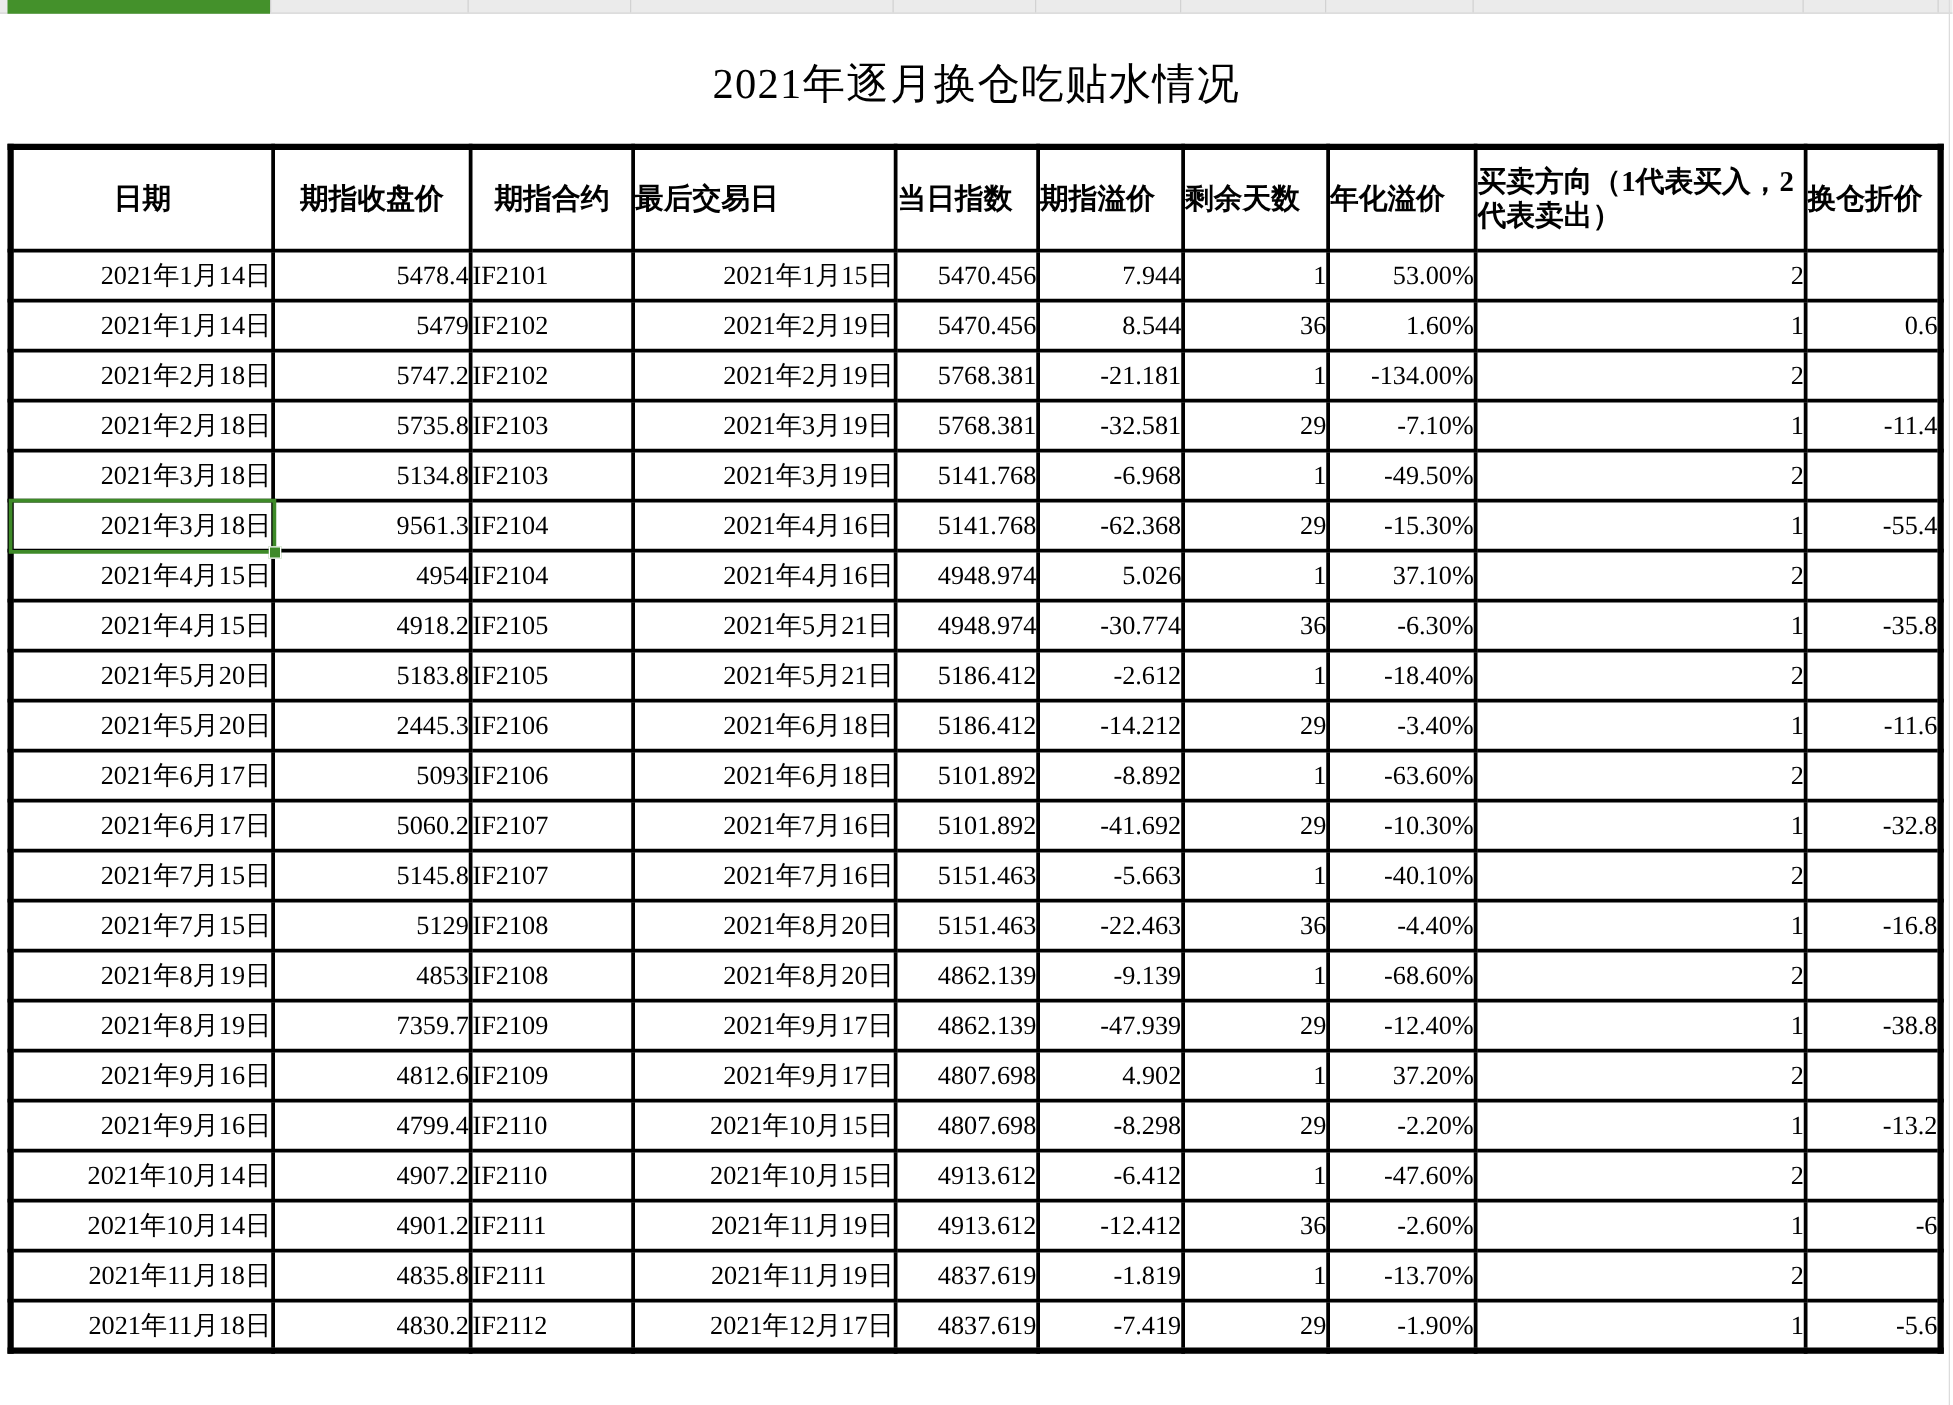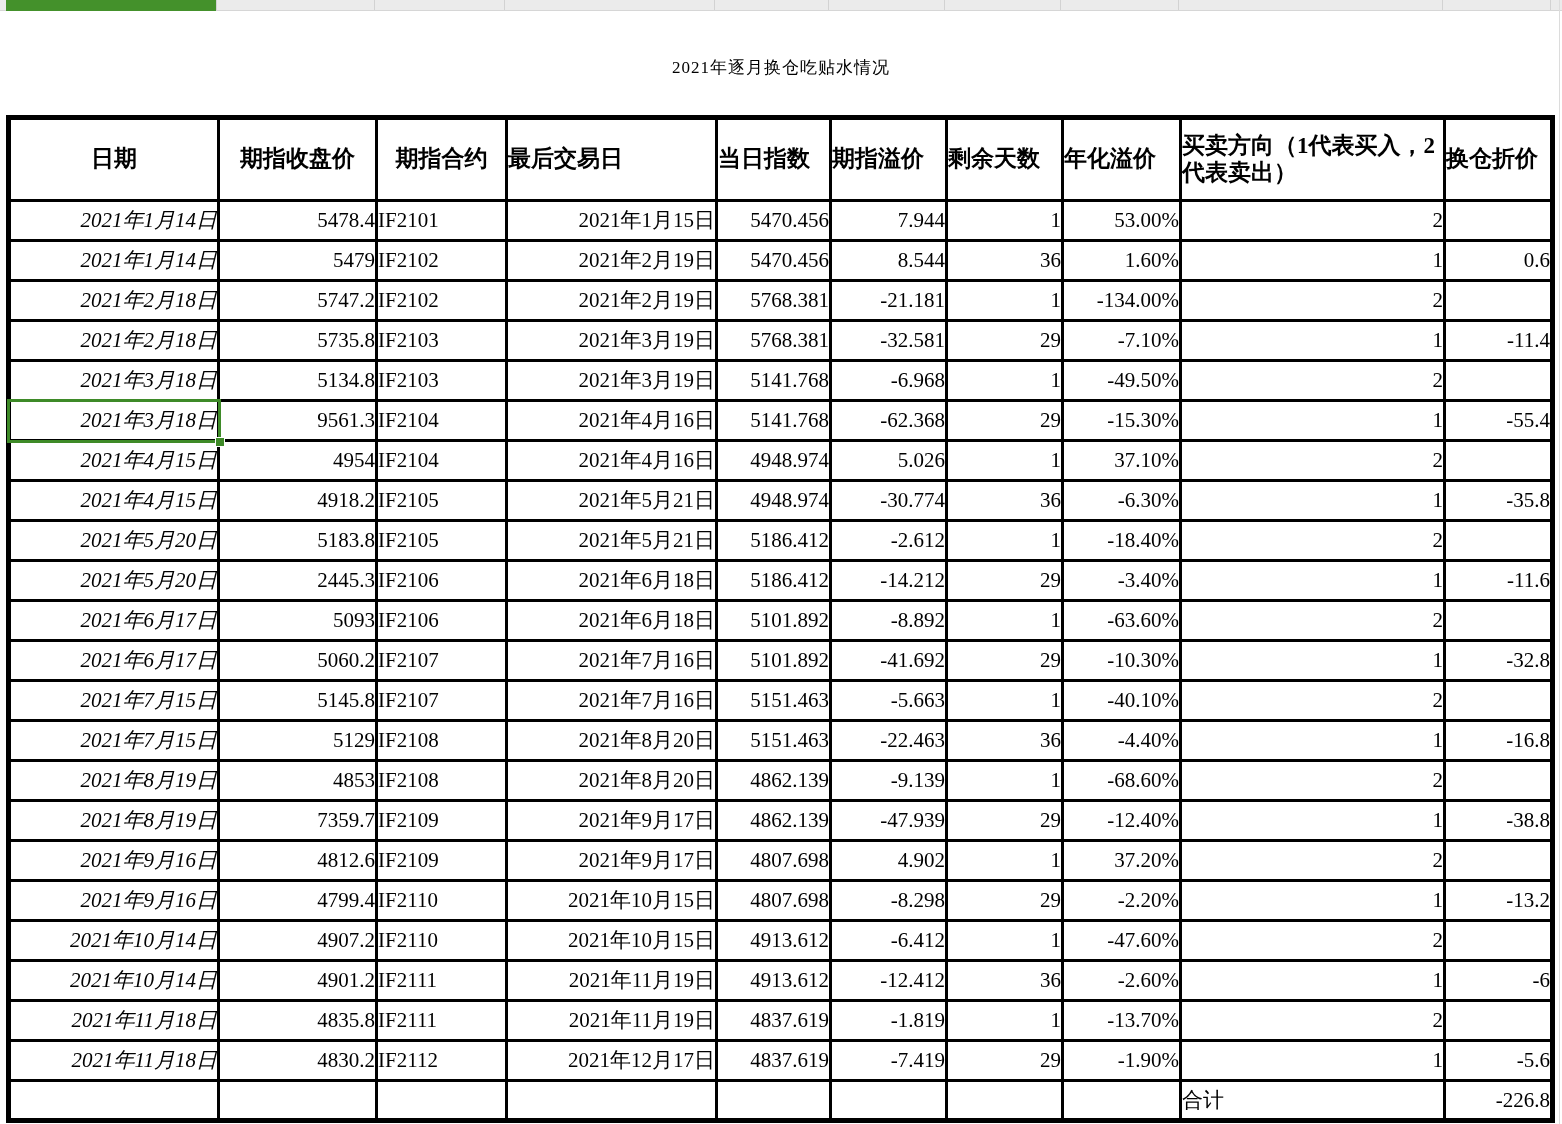--- a/index.html
+++ b/index.html
@@ -9,38 +9,38 @@
   
   .col-strip{position:absolute;top:0;left:0;width:1562px;height:10px;
              background:#ebebeb;border-bottom:1px solid #d6d6d6;}
   .strip-seg{position:absolute;top:0;height:10px;border-left:1px solid #d2d2d2;box-sizing:border-box;}
   .strip-green{position:absolute;top:0;left:6px;width:210px;height:11px;background:#44912b;}
 
   .window-edge{position:absolute;top:0;right:2px;width:1px;height:1124px;background:#dcdcdc;}
 
   
   .sheet-title{position:absolute;top:48px;left:0;width:1562px;height:40px;
-               text-align:center;font-size:17px;font-weight:500;line-height:40px;
+               text-align:center;font-size:34px;font-weight:500;line-height:40px;
                letter-spacing:1px;}
 
   
   table.grid{position:absolute;top:115px;left:6px;width:1544px;
              border-collapse:collapse;table-layout:fixed;
              border:5px solid #000;}
   table.grid td,table.grid th{border:3px solid #000;box-sizing:border-box;
              overflow:hidden;white-space:nowrap;padding:0;
              font-size:21px;line-height:1.15;vertical-align:middle;background:#fff;}
   table.grid th{font-size:23px;font-weight:bold;white-space:normal;}
   tr.hdr{height:83px;}
   tr.datarow{height:40px;}
 
   
   .al{text-align:left;}  .ar{text-align:right;}  .ac{text-align:center;}
   .pr2{padding-right:2px;} .pr3{padding-right:3px;} .pr4{padding-right:4px;}
-  .pr10{padding-right:10px;font-style:italic;} .pr12{padding-right:12px;}
+  .pr10{padding-right:10px;} .pr12{padding-right:12px;}
   .pl2{padding-left:2px;} .pl4{padding-left:4px;} .pl6{padding-left:6px;}
 
   
   .sel-box{position:absolute;border:3px solid #3e8a28;pointer-events:none;box-sizing:border-box;}
   .sel-handle{position:absolute;width:10px;height:10px;background:#3e8a28;
               border:1px solid #ffffff;box-sizing:border-box;}
 </style>
 </head>
 <body>
 
@@ -347,29 +347,17 @@
         <td class="ar pr2">4830.2</td>
         <td class="al pl4">IF2112</td>
         <td class="ar pr12">2021年12月17日</td>
         <td class="ar pr2">4837.619</td>
         <td class="ar pr3">-7.419</td>
         <td class="ar pr3">29</td>
         <td class="ar pr3">-1.90%</td>
         <td class="ar pr4">1</td>
         <td class="ar pr3">-5.6</td>
       </tr>
-      <tr class="datarow">
-        <td class="ar"></td>
-        <td class="ar"></td>
-        <td class="ar"></td>
-        <td class="ar"></td>
-        <td class="ar"></td>
-        <td class="ar"></td>
-        <td class="ar"></td>
-        <td class="ar"></td>
-        <td class="al pl6">合计</td>
-        <td class="ar pr3">-226.8</td>
-      </tr>
     </tbody>
 </table>
 
 <div class="sel-box" id="selBox" style="left: 6.5px; top: 398.5px; width: 214px; height: 44px;"></div>
 <div class="sel-handle" id="selHandle" style="left: 214.5px; top: 436.5px;"></div>
 
 </body></html>

